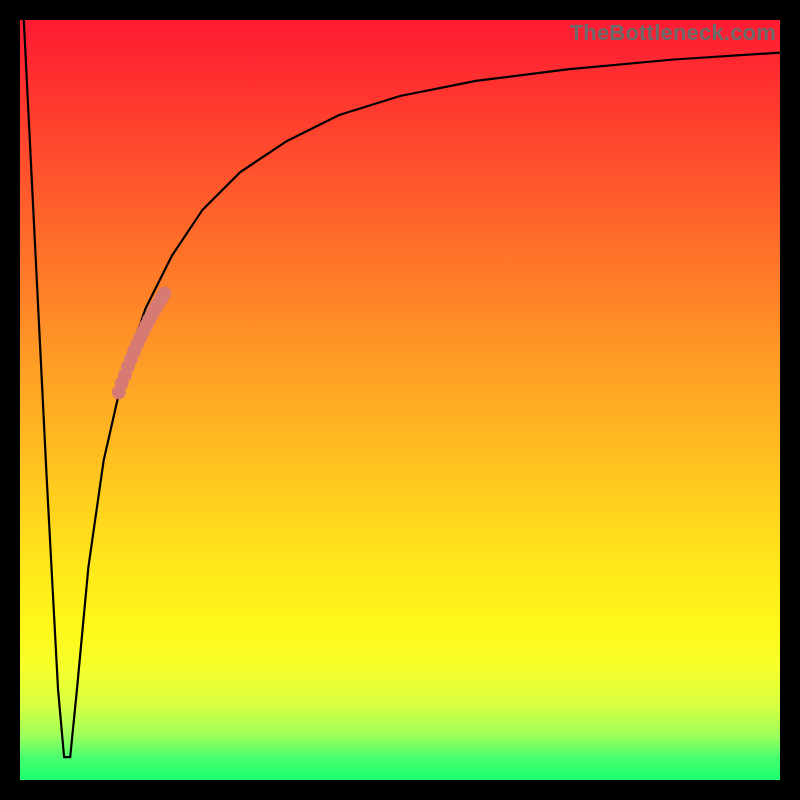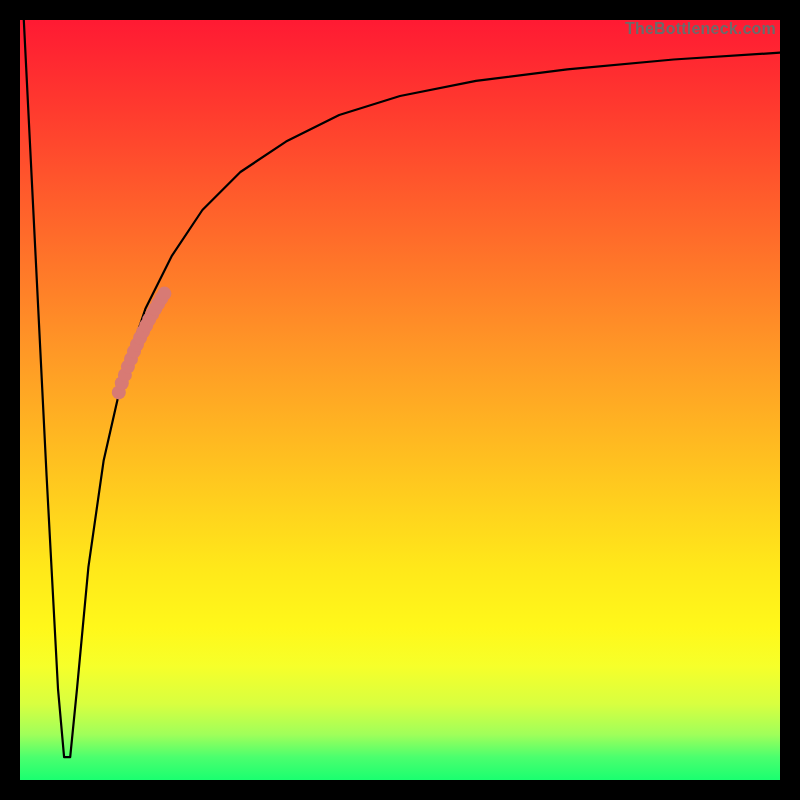--- a/index.html
+++ b/index.html
@@ -38,21 +38,21 @@
       #a0ff5a 94%,
       #4bff6e 97%,
       #1aff70 100%
     );
   }
   .watermark {
     position: absolute;
     top: 0px;
     right: 4px;
     color: #6b6b6b;
-    font-size: 16px;
+    font-size: 22px;
     font-weight: 600;
     letter-spacing: 0.2px;
     user-select: none;
   }
   svg.curve {
     position: absolute;
     left: 0;
     top: 0;
     width: 760px;
     height: 760px;

